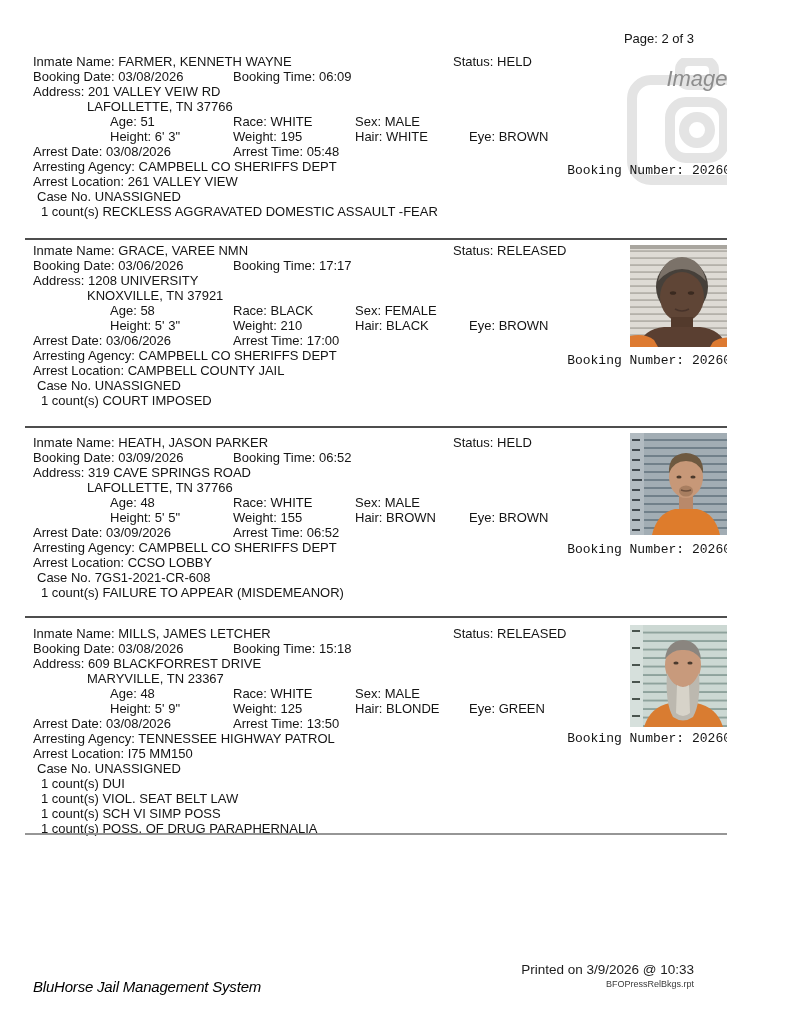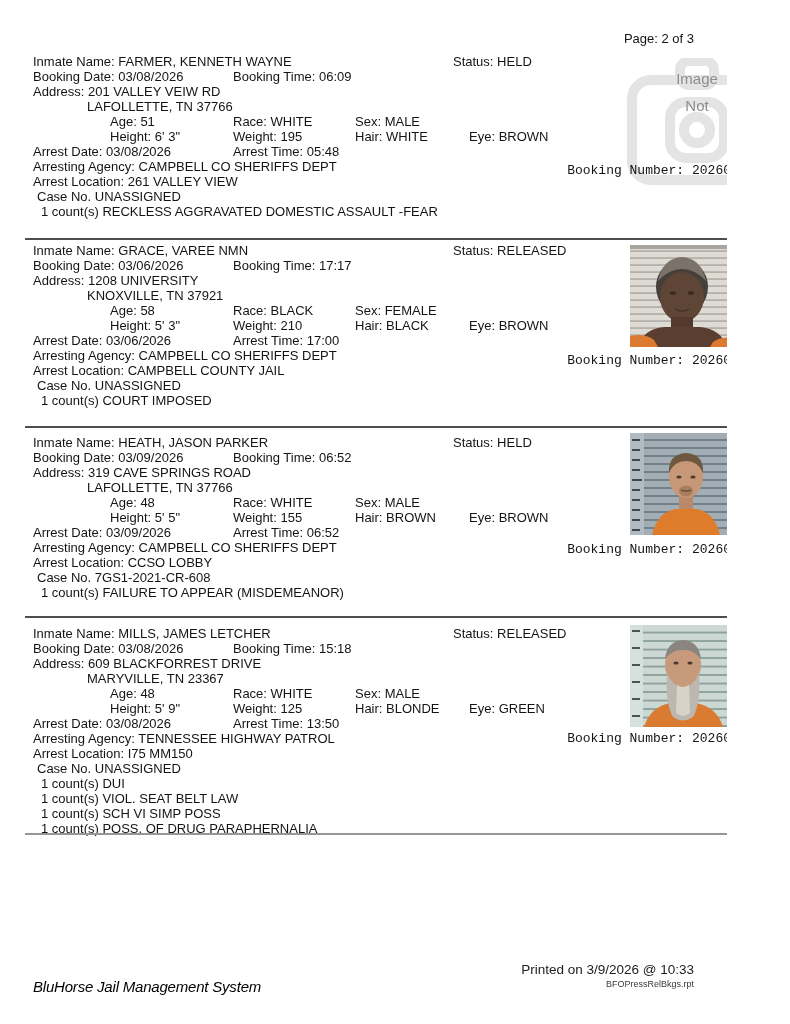--- a/index.html
+++ b/index.html
@@ -7,21 +7,21 @@
         font-family:"Liberation Sans",sans-serif;font-size:13px;color:#141414;}
   .c{position:absolute;white-space:nowrap;line-height:15px;}
   .record{position:absolute;left:0;width:790px;}
   .sep{position:absolute;left:25px;width:737px;height:0;border-top:2px solid #4e4e4e;}
   .sep.light{border-top-color:#969696;}
   .bookno{position:absolute;right:20px;white-space:nowrap;line-height:15px;font-family:Liberation Mono, monospace;}
   .photo{position:absolute;left:630px;width:105px;height:102px;}
   .photo svg{display:block;width:105px;height:102px;}
   .photo-na{position:absolute;left:620px;width:154px;height:132px;text-align:center;}
   .photo-na svg{position:absolute;left:6px;top:2px;}
-  .na-line{position:relative;color:#8d8d8d;font-size:15px;line-height:27px;}
+  .na-line{position:relative;color:#8d8d8d;font-size:22px;line-height:27px;font-style:italic;}
   .na-pad{padding-top:9px;}
   .edge{position:absolute;left:786px;top:30px;width:1px;height:905px;background:#cdcdcd;}
   .pageno{position:absolute;right:33px;top:31px;white-space:nowrap;line-height:15px;}
   .footer-left1{position:absolute;left:31px;top:962px;font-size:13.5px;color:#1c1c1c;letter-spacing:-0.2px;}
   .footer-left2{position:absolute;left:33px;top:978px;font-size:15px;font-style:italic;color:#000000;letter-spacing:-0.2px;}
   .footer-right1{position:absolute;right:33px;top:962px;font-size:13.5px;color:#1c1c1c;}
   .footer-right2{position:absolute;right:33px;top:979px;font-size:9px;color:#3a3a3a;margin-left:10px;}
 </style>
 </head>
 <body>
@@ -54,21 +54,20 @@
     <div class="photo-na" style="top:2px">
       <svg width="142" height="128" viewBox="0 0 142 128">
         <g fill="none" stroke="#e4e4e4" stroke-width="10">
           <rect x="54" y="3" width="34" height="24" rx="9"></rect>
           <rect x="6" y="22" width="130" height="100" rx="19"></rect>
           <rect x="44" y="44" width="54" height="56" rx="16"></rect>
           <circle cx="71" cy="72" r="13"></circle>
         </g>
       </svg>
       <div class="na-line na-pad">Image</div>
-      <div class="na-line">Not</div>
     </div>
     <span class="bookno" style="top:109px"><span>Booking Number:</span> <span>2026000307</span></span>
   </section>
 
   <div class="sep" style="top:238px"></div>
 
   <section class="record" style="top:243px">
     <span class="c" style="left:33px;top:0"><span>Inmate Name:</span> <span>GRACE, VAREE NMN</span></span>
     <span class="c" style="left:453px;top:0"><span>Status:</span> <span>RELEASED</span></span>
     <span class="c" style="left:33px;top:15px"><span>Booking Date:</span> <span>03/06/2026</span></span>

